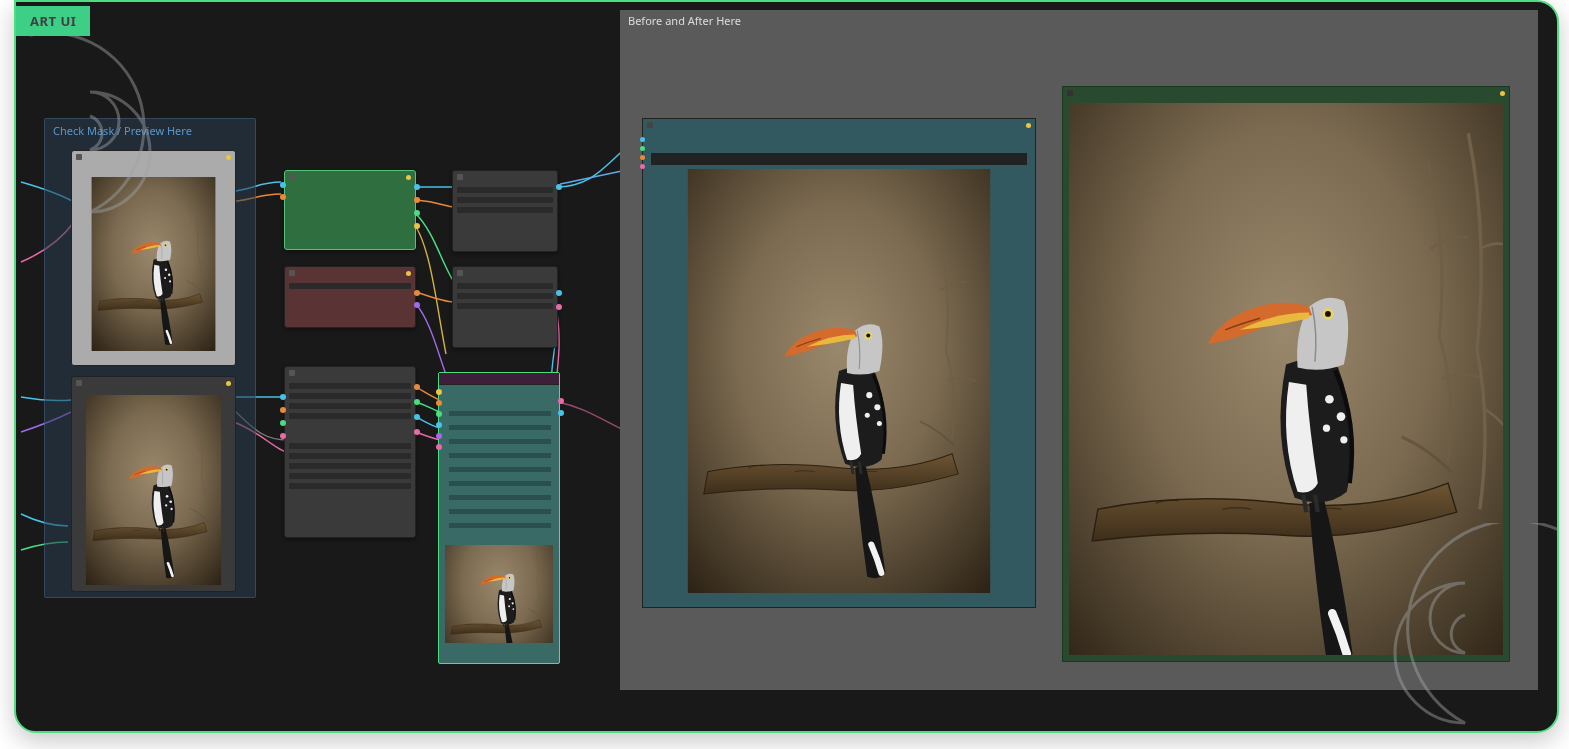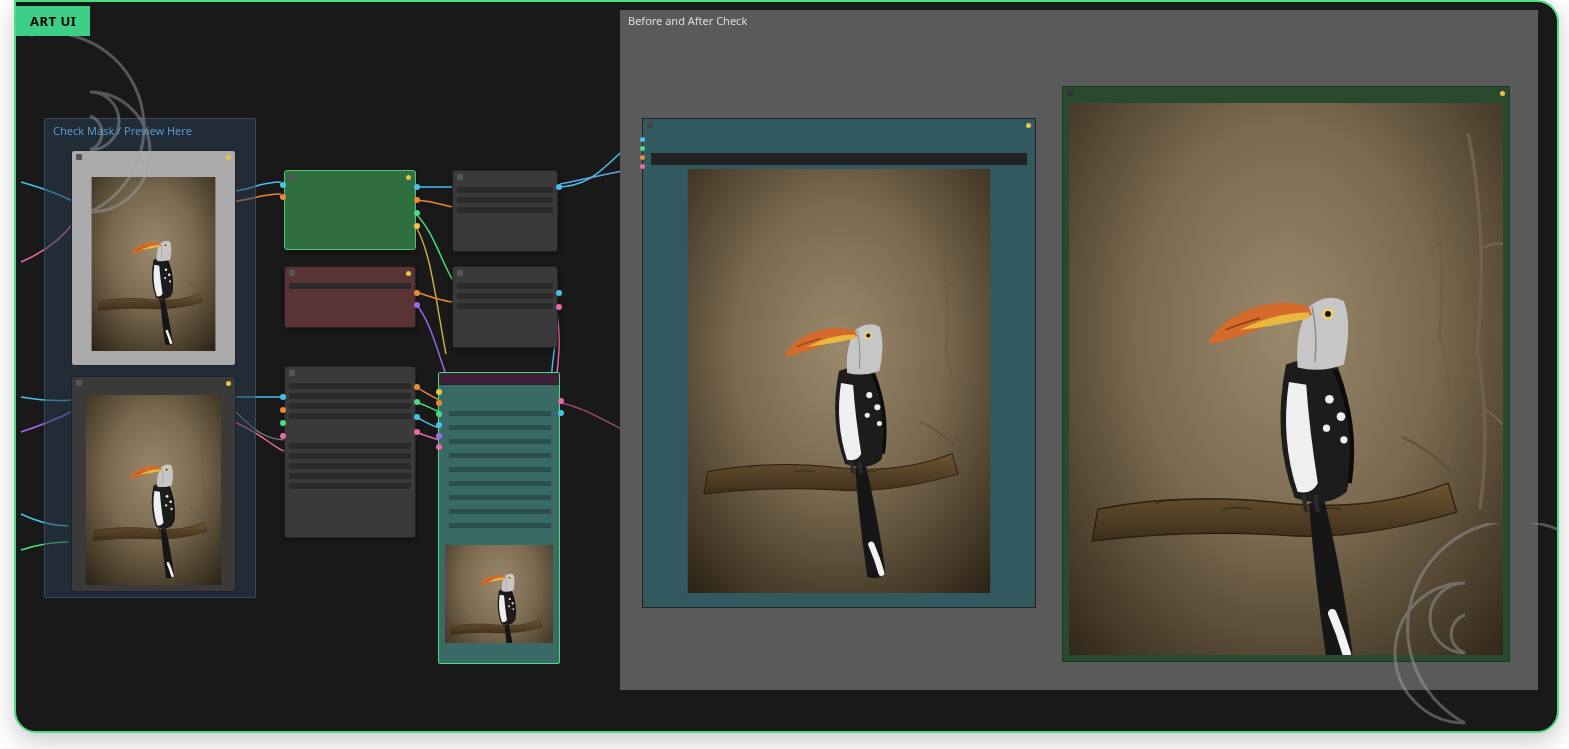--- a/index.html
+++ b/index.html
@@ -23,21 +23,21 @@
   border-bottom-right-radius: 22px;
   box-shadow: 0 8px 24px rgba(0,0,0,.22);
   overflow: hidden;
 }
 
 .badge-ui {
   position: absolute;
   left: 0; top: 4px;
   padding: 6px 14px;
   background: #3dcf86;
-  color: #000000;
+  color: #404040;
   font-weight: 700;
   font-size: 13px;
   letter-spacing: .5px;
   z-index: 50;
 }
 
 
 .watermark {
   position: absolute;
   stroke: #9fa3a6;
@@ -238,21 +238,21 @@
 
     <path d="M 544 182 C 700 150 900 100 1048 98" stroke="#5fa9e8" stroke-width="1.5" fill="none"></path>
   </svg>
 
   <div class="group-panel" style="left:28px; top:116px; width:212px; height:480px;">
     <div class="group-title">Check Mask / Preview Here</div>
   </div>
 
 
   <div class="big-panel" style="left:604px; top:8px; width:918px; height:680px;">
-    <div class="panel-title">Before and After  Check</div>
+    <div class="panel-title">Before and After  Here</div>
   </div>
 
   <div class="preview-node light" style="left:55px; top:148px; width:165px; height:216px;">
     <div class="titlebar">
       <span class="close-dot"></span>
       <span class="pin-dot pin-yellow"></span>
     </div>
     <div class="img-wrap" style="height:calc(100% - 12px)">
       <svg class="bird-svg" viewBox="0 0 300 420">
           <use href="#bird-scene"></use>

